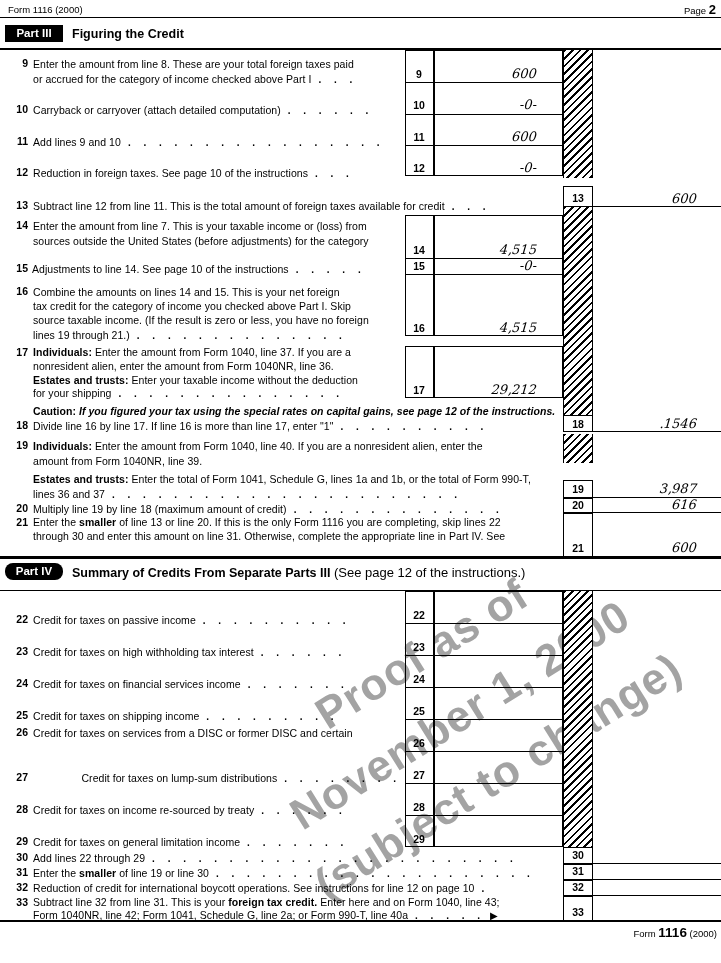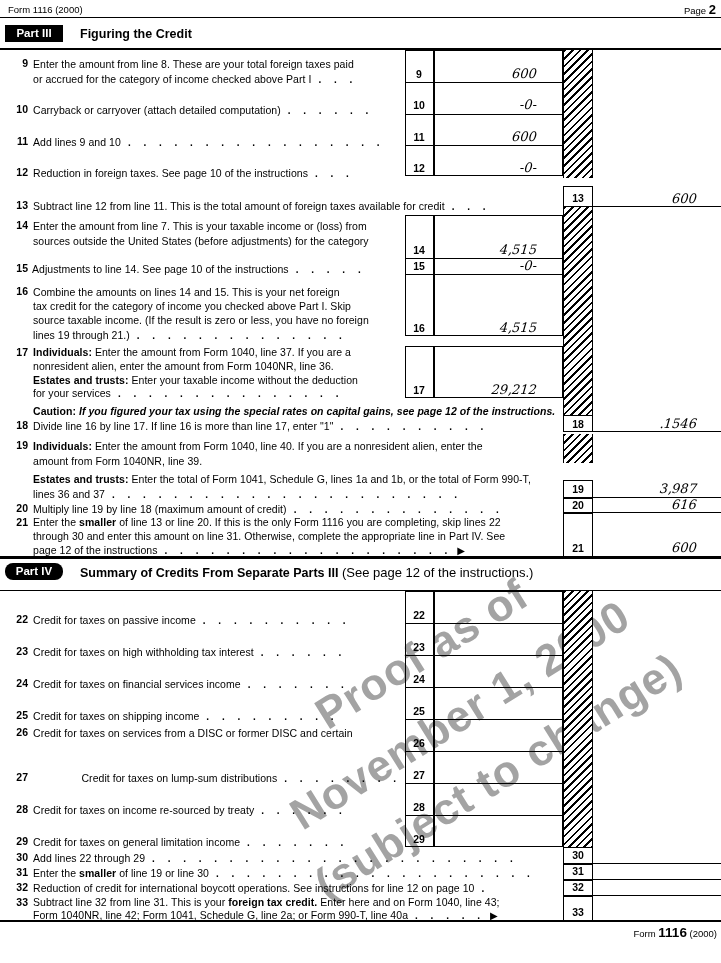--- a/index.html
+++ b/index.html
@@ -6,21 +6,21 @@
   .page{position:relative;width:721px;height:963px;background:#fff;overflow:hidden;
         font-family:"Liberation Sans",sans-serif;color:#000;}
   .abs{position:absolute;}
   .hline{position:absolute;background:#000;}
   .box{position:absolute;border:1.5px solid #000;box-sizing:border-box;}
   .vdiv{position:absolute;background:#000;width:1.5px;}
   .hatch{position:absolute;box-sizing:border-box;border-left:1.5px solid #000;border-right:1.5px solid #000;
          background:repeating-linear-gradient(135deg,#000 0 1.8px,#fff 1.8px 5.4px);}
   .partbar{position:absolute;left:5px;width:58px;height:17px;background:#000;color:#fff;
            font-weight:bold;font-size:11.5px;text-align:center;line-height:17px;}
-  .parttitle{position:absolute;left:72px;font-weight:bold;font-size:12.5px;margin-left:8px;}
+  .parttitle{position:absolute;left:72px;font-weight:bold;font-size:12.5px;}
   .parttitle .normal{font-weight:normal;font-size:13px;}
   .smallhead{position:absolute;font-size:9.5px;}
   .desc{position:absolute;font-size:10.5px;line-height:14.5px;letter-spacing:0.05px;}
   .tline{white-space:nowrap;}
   .lnum{position:absolute;left:4px;width:24px;text-align:right;font-weight:bold;font-size:10.5px;}
   .bnum{position:absolute;text-align:center;font-weight:bold;font-size:10.5px;}
   .bseg{font-weight:bold;}
   .iseg{font-style:italic;font-weight:bold;}
   .dots{letter-spacing:5px;font-weight:bold;padding-left:7px;font-size:10px;}
   .arrow{padding-left:5px;font-size:10px;}
@@ -171,21 +171,21 @@
         <div class="tline"><span>tax credit for the category of income you checked above Part I. Skip</span></div>
         <div class="tline"><span>source taxable income. (If the result is zero or less, you have no foreign</span></div>
         <div class="tline"><span>lines 19 through 21.)</span><span class="dots">. . . . . . . . . . . . . .</span></div>
       </div>
       <div class="lnum" style="top: 285px;">16</div>
       <div class="bnum" style="left: 405px; top: 321.5px; width: 28px;">16</div>
       <div class="desc" style="top: 346px; left: 33px; width: 368px; line-height: 13.8px;">
         <div class="tline"><span class="bseg">Individuals: </span><span>Enter the amount from Form 1040, line 37. If you are a</span></div>
         <div class="tline"><span>nonresident alien, enter the amount from Form 1040NR, line 36.</span></div>
         <div class="tline"><span class="bseg">Estates and trusts: </span><span>Enter your taxable income without the deduction</span></div>
-        <div class="tline"><span>for your services</span><span class="dots">. . . . . . . . . . . . . . .</span></div>
+        <div class="tline"><span>for your shipping</span><span class="dots">. . . . . . . . . . . . . . .</span></div>
       </div>
       <div class="lnum" style="top: 346px;">17</div>
       <div class="bnum" style="left: 405px; top: 383.5px; width: 28px;">17</div>
       <div class="desc" style="top: 404px; left: 33px; width: 565px;">
         <div class="tline"><span class="bseg">Caution: </span><span class="iseg">If you figured your tax using the special rates on capital gains, see page 12 of the instructions.</span></div>
       </div>
       <div class="desc" style="top: 419px; left: 33px; width: 548px;">
         <div class="tline"><span>Divide line 16 by line 17. If line 16 is more than line 17, enter "1"</span><span class="dots">. . . . . . . . . .</span></div>
       </div>
       <div class="lnum" style="top: 419px;">18</div>
@@ -201,21 +201,20 @@
         <div class="tline"><span>lines 36 and 37</span><span class="dots">. . . . . . . . . . . . . . . . . . . . . . .</span></div>
       </div>
       <div class="desc" style="top: 502px; left: 33px; width: 565px;">
         <div class="tline"><span>Multiply line 19 by line 18 (maximum amount of credit)</span><span class="dots">. . . . . . . . . . . . . .</span></div>
       </div>
       <div class="lnum" style="top: 502px;">20</div>
       <div class="bnum" style="left: 563px; top: 498.5px; width: 30px;">20</div>
       <div class="desc" style="top: 516px; left: 33px; width: 558px; line-height: 13.8px;">
         <div class="tline"><span>Enter the </span><span class="bseg">smaller</span><span> of line 13 or line 20. If this is the only Form 1116 you are completing, skip lines 22</span></div>
         <div class="tline"><span>through 30 and enter this amount on line 31. Otherwise, complete the appropriate line in Part IV. See</span></div>
-        <div class="tline"><span>page 12 of the instructions</span><span class="dots">. . . . . . . . . . . . . . . . . . .</span><span class="arrow">▶</span></div>
       </div>
       <div class="lnum" style="top: 516px;">21</div>
       <div class="bnum" style="left: 563px; top: 542px; width: 30px;">21</div>
       <div class="desc" style="top: 613px; left: 33px; width: 368px;">
         <div class="tline"><span>Credit for taxes on passive income</span><span class="dots">. . . . . . . . . .</span></div>
       </div>
       <div class="lnum" style="top: 613px;">22</div>
       <div class="bnum" style="left: 405px; top: 608.5px; width: 28px;">22</div>
       <div class="desc" style="top: 645px; left: 33px; width: 368px;">
         <div class="tline"><span>Credit for taxes on high withholding tax interest</span><span class="dots">. . . . . .</span></div>

